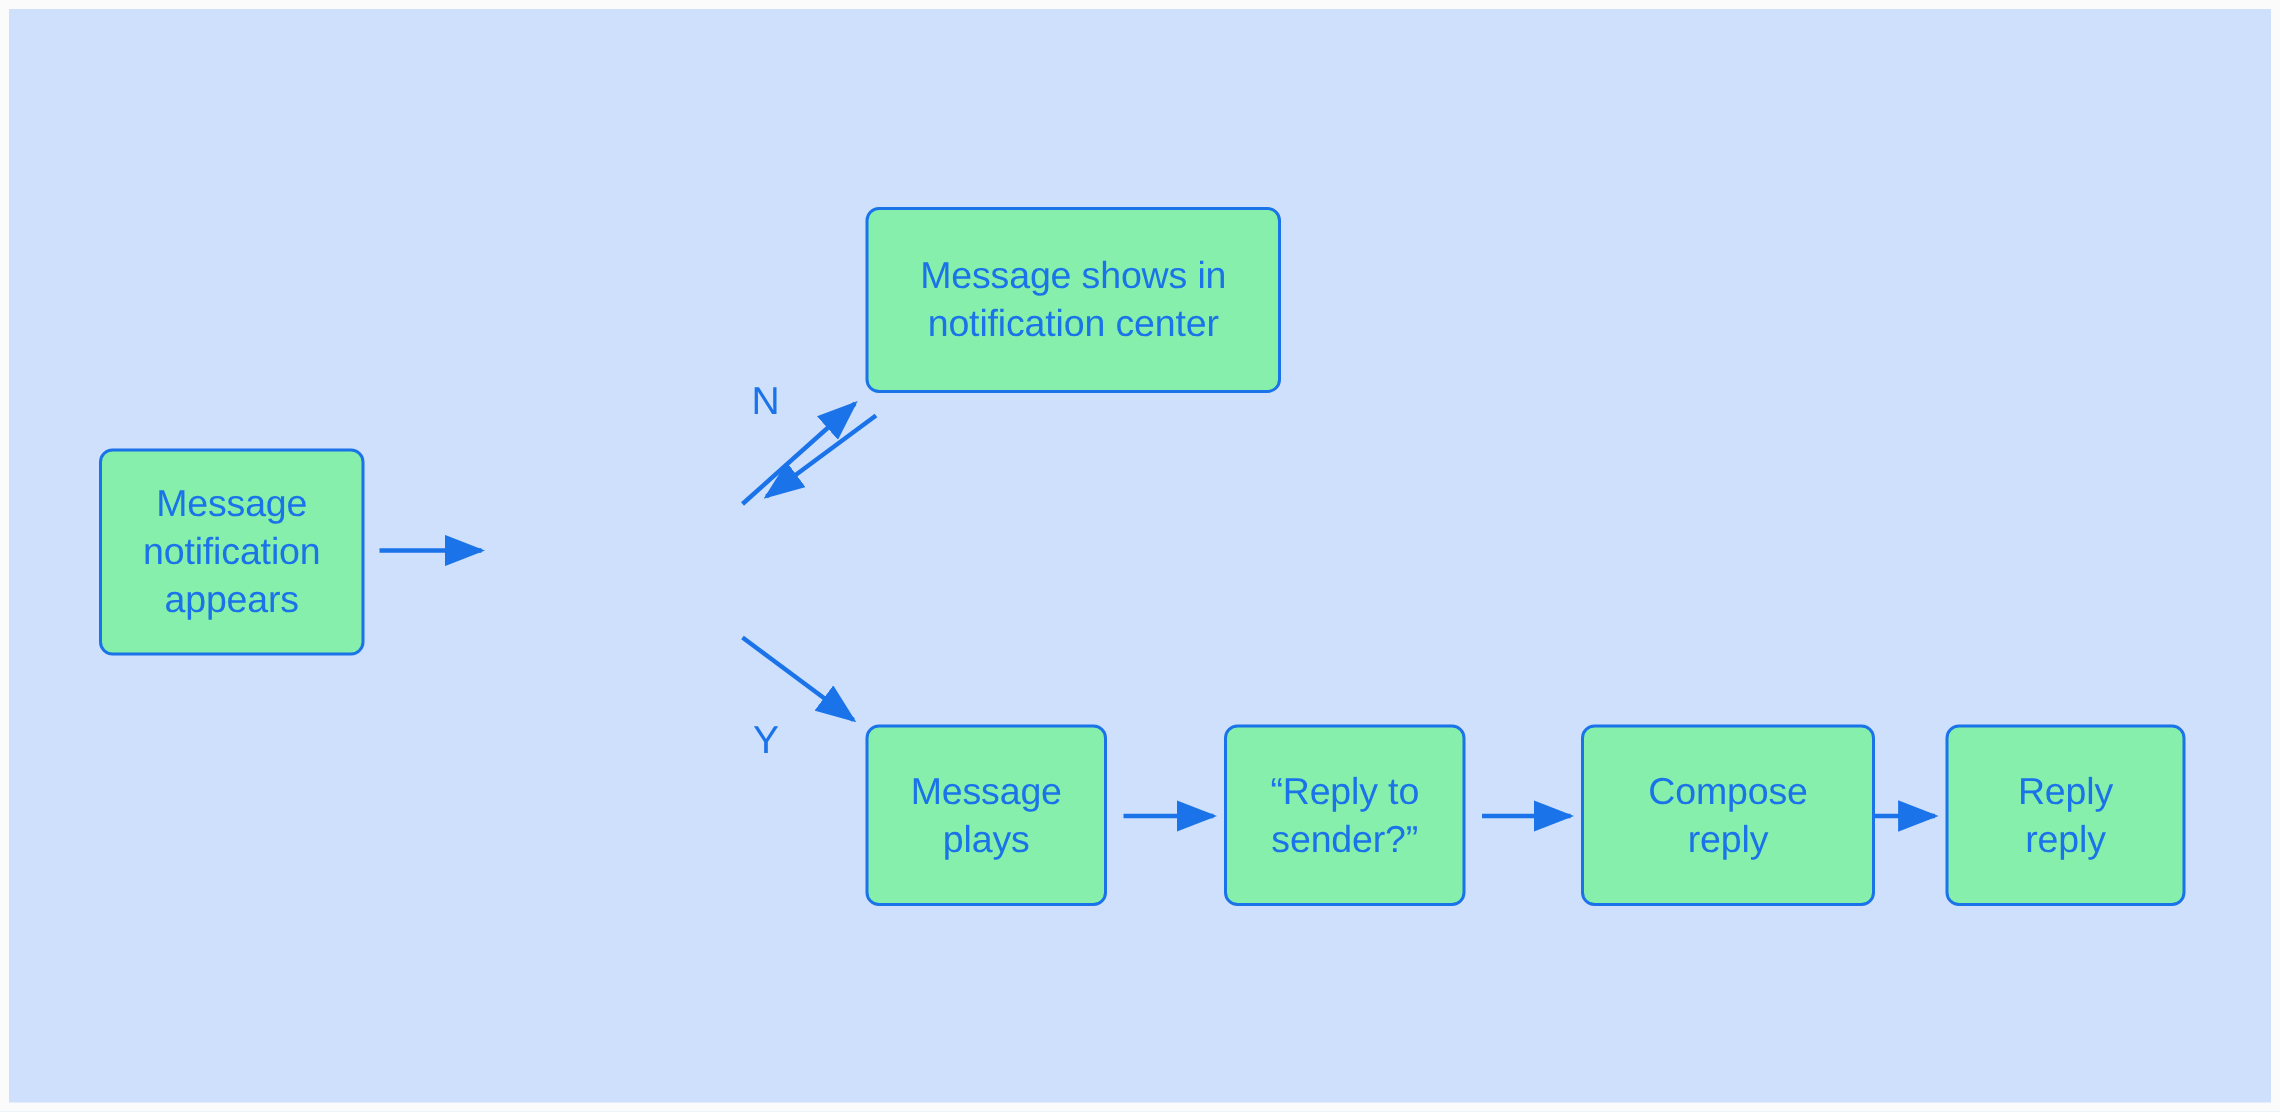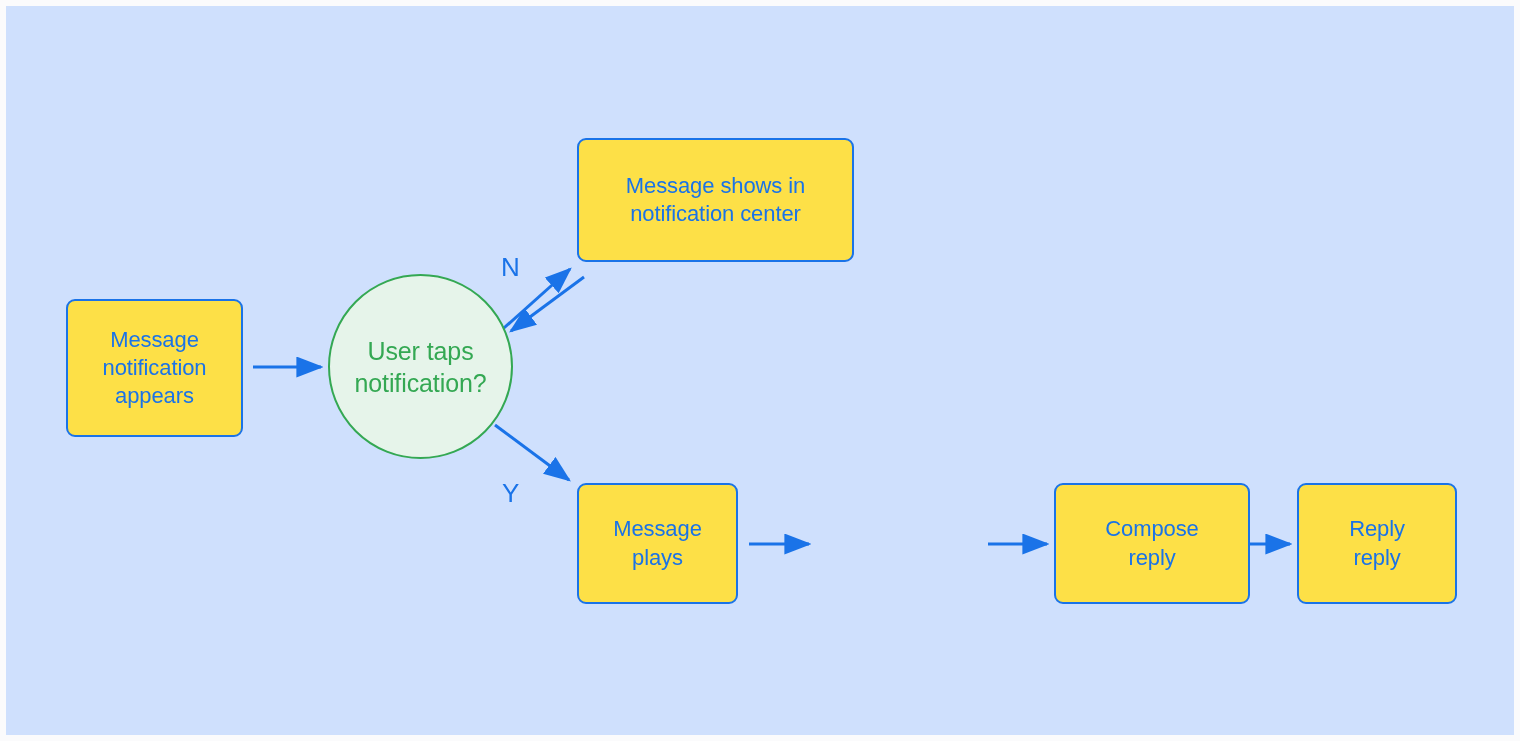--- a/index.html
+++ b/index.html
@@ -35,25 +35,25 @@
     box-sizing: border-box;
     display: flex;
     align-items: center;
     justify-content: center;
     text-align: center;
     line-height: 1.28;
     white-space: pre-line;
     letter-spacing: -0.1px;
   }
   .node.process {
-    background: #fde047;
+    background: #86efac;
     border: 2px solid #1a73e8;
     border-radius: 9px;
     color: #1a73e8;
-    font-size: 22px;
+    font-size: 25px;
   }
   .node.decision {
     background: #e6f4ea;
     border: 2px solid #34a853;
     border-radius: 50%;
     color: #34a853;
     font-size: 25px;
   }
   .edge-label {
     position: absolute;
@@ -97,29 +97,29 @@
 
     <line x1="982" y1="538" x2="1041" y2="538" stroke="#1a73e8" stroke-width="3" marker-end="url(#arrowhead)"></line>
 
     <line x1="1221" y1="538" x2="1284" y2="538" stroke="#1a73e8" stroke-width="3" marker-end="url(#arrowhead)"></line>
   </svg>
 
   <div class="node process" id="n-notif-appears">Message
 notification
 appears</div>
 
-  <div class="node decision" id="n-decision">User taps
-notification?</div>
 
   <div class="node process" id="n-shows-center">Message shows in
 notification center</div>
 
   <div class="node process" id="n-message-plays">Message
 plays</div>
 
+  <div class="node process" id="n-reply-sender">“Reply to
+sender?”</div>
 
   <div class="node process" id="n-compose-reply">Compose
 reply</div>
 
   <div class="node process" id="n-send-reply">Reply
 reply</div>
 
   <div class="edge-label" id="lbl-n">N</div>
 
   <div class="edge-label" id="lbl-y">Y</div>

